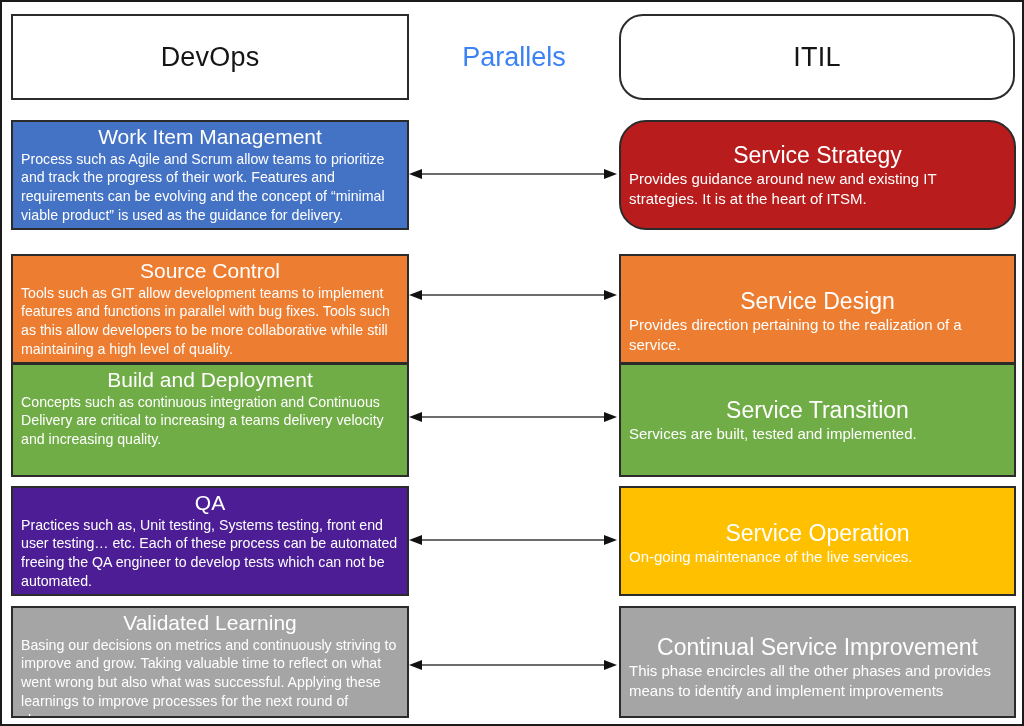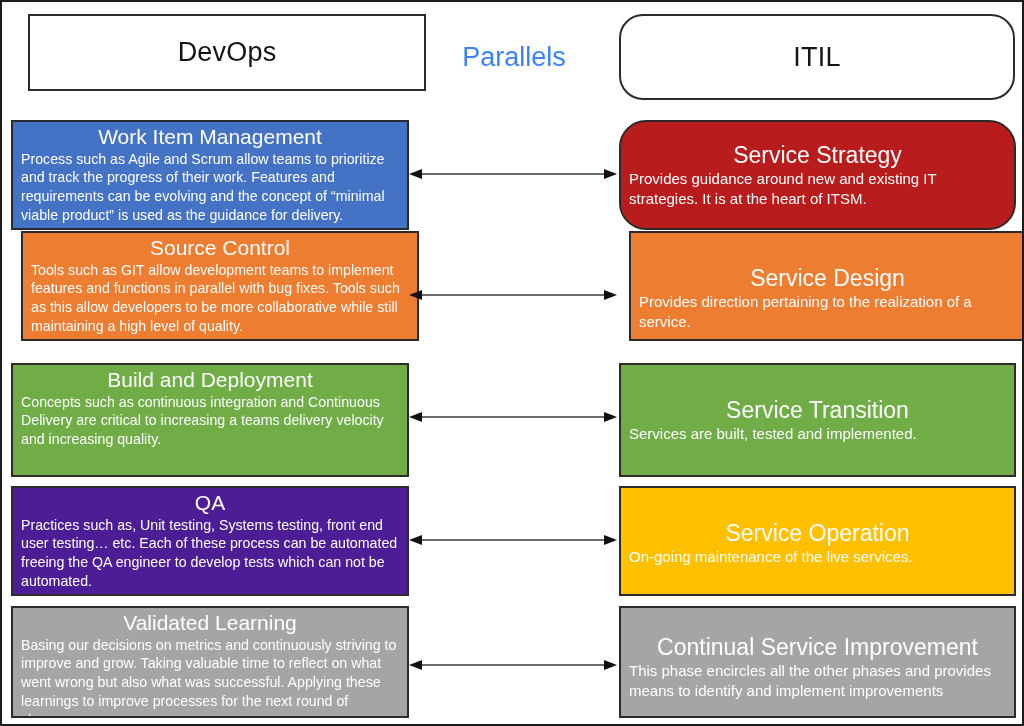--- a/index.html
+++ b/index.html
@@ -29,21 +29,21 @@
     display: flex;
     align-items: center;
     justify-content: center;
   }
   .header-box .hdr-label {
     font-size: 27px;
     color: #151515;
     font-weight: normal;
     letter-spacing: 0.2px;
   }
-  #hdr-devops { left: 26px;  top: 12px; width: 398px; height: 77px; }
+  #hdr-devops { left: 9px;  top: 12px; width: 398px; height: 86px; }
   #hdr-itil   { left: 617px; top: 12px; width: 396px; height: 86px; border-radius: 24px; }
 
   #hdr-parallels {
     position: absolute;
     left: 412px;
     top: 12px;
     width: 200px;
     height: 86px;
     display: flex;
     align-items: center;
@@ -81,21 +81,21 @@
     margin-top: 1px;
   }
   .cbox.right .ctitle { font-size: 23px; }
   .cbox.right .cbody  { font-size: 15px; line-height: 1.36; }
 
   
   .col-left  { left: 9px;   width: 398px; }
   .col-right { left: 617px; width: 397px; }
 
   .row-1 { top: 118px; height: 110px; }
-  .row-2 { top: 229px; height: 110px; margin-left: 10px; }
+  .row-2 { top: 252px; height: 110px; }
   .row-3 { top: 361px; height: 114px; }
   .row-4 { top: 484px; height: 110px; }
   .row-5 { top: 604px; height: 112px; }
 
   
   .cbox.pad-mid   { padding-top: 20px; }
   .cbox.pad-large { padding-top: 32px; }
   .cbox.pad-xl    { padding-top: 26px; }
 
   

